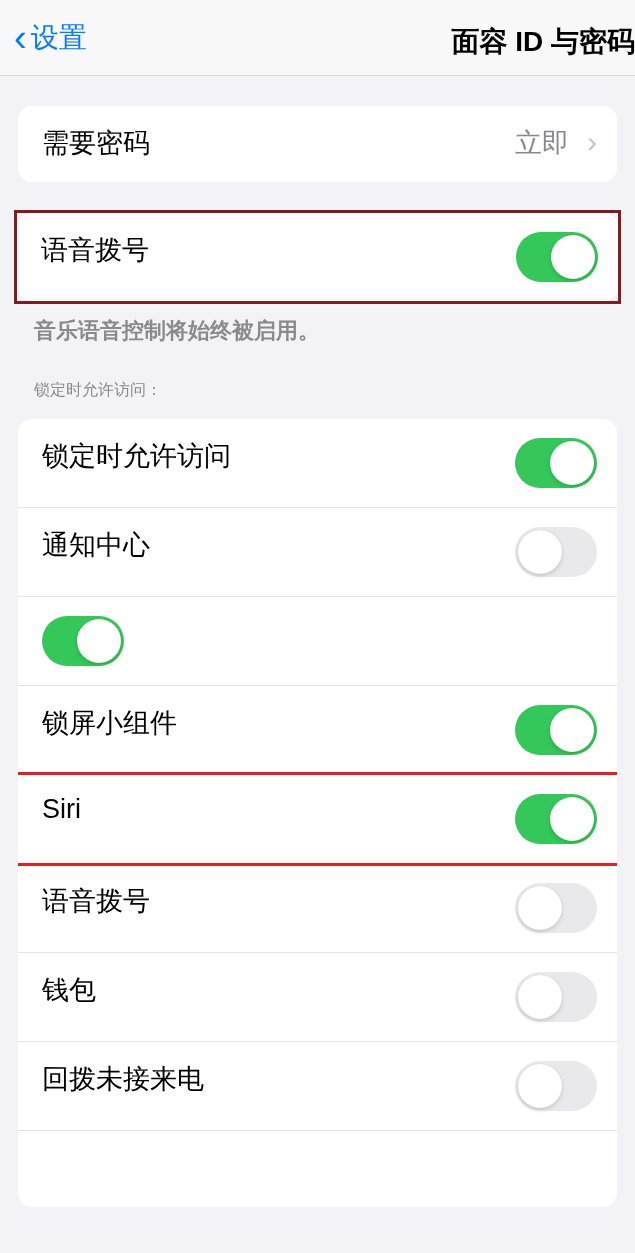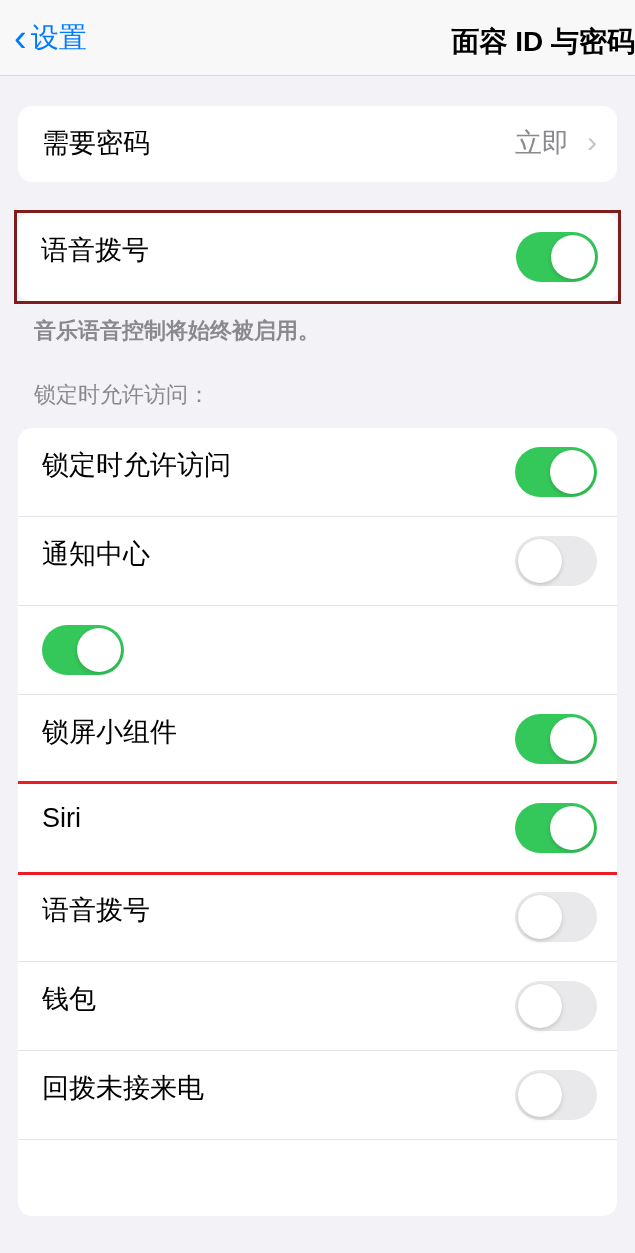--- a/index.html
+++ b/index.html
@@ -87,21 +87,21 @@
       font-weight: 400;
     }
     .footer-text {
       font-size: 22px;
       color: #8a8a8e;
       padding: 12px 34px 0 34px;
       line-height: 1.35;
       font-weight: bold;
     }
     .header-text {
-      font-size: 22px;
+      font-size: 16px;
       color: #8a8a8e;
       padding: 34px 26px 10px 34px;
     }
     .toggle {
       position: relative;
       width: 82px;
       height: 50px;
       border-radius: 25px;
       cursor: pointer;
       flex-shrink: 0;

